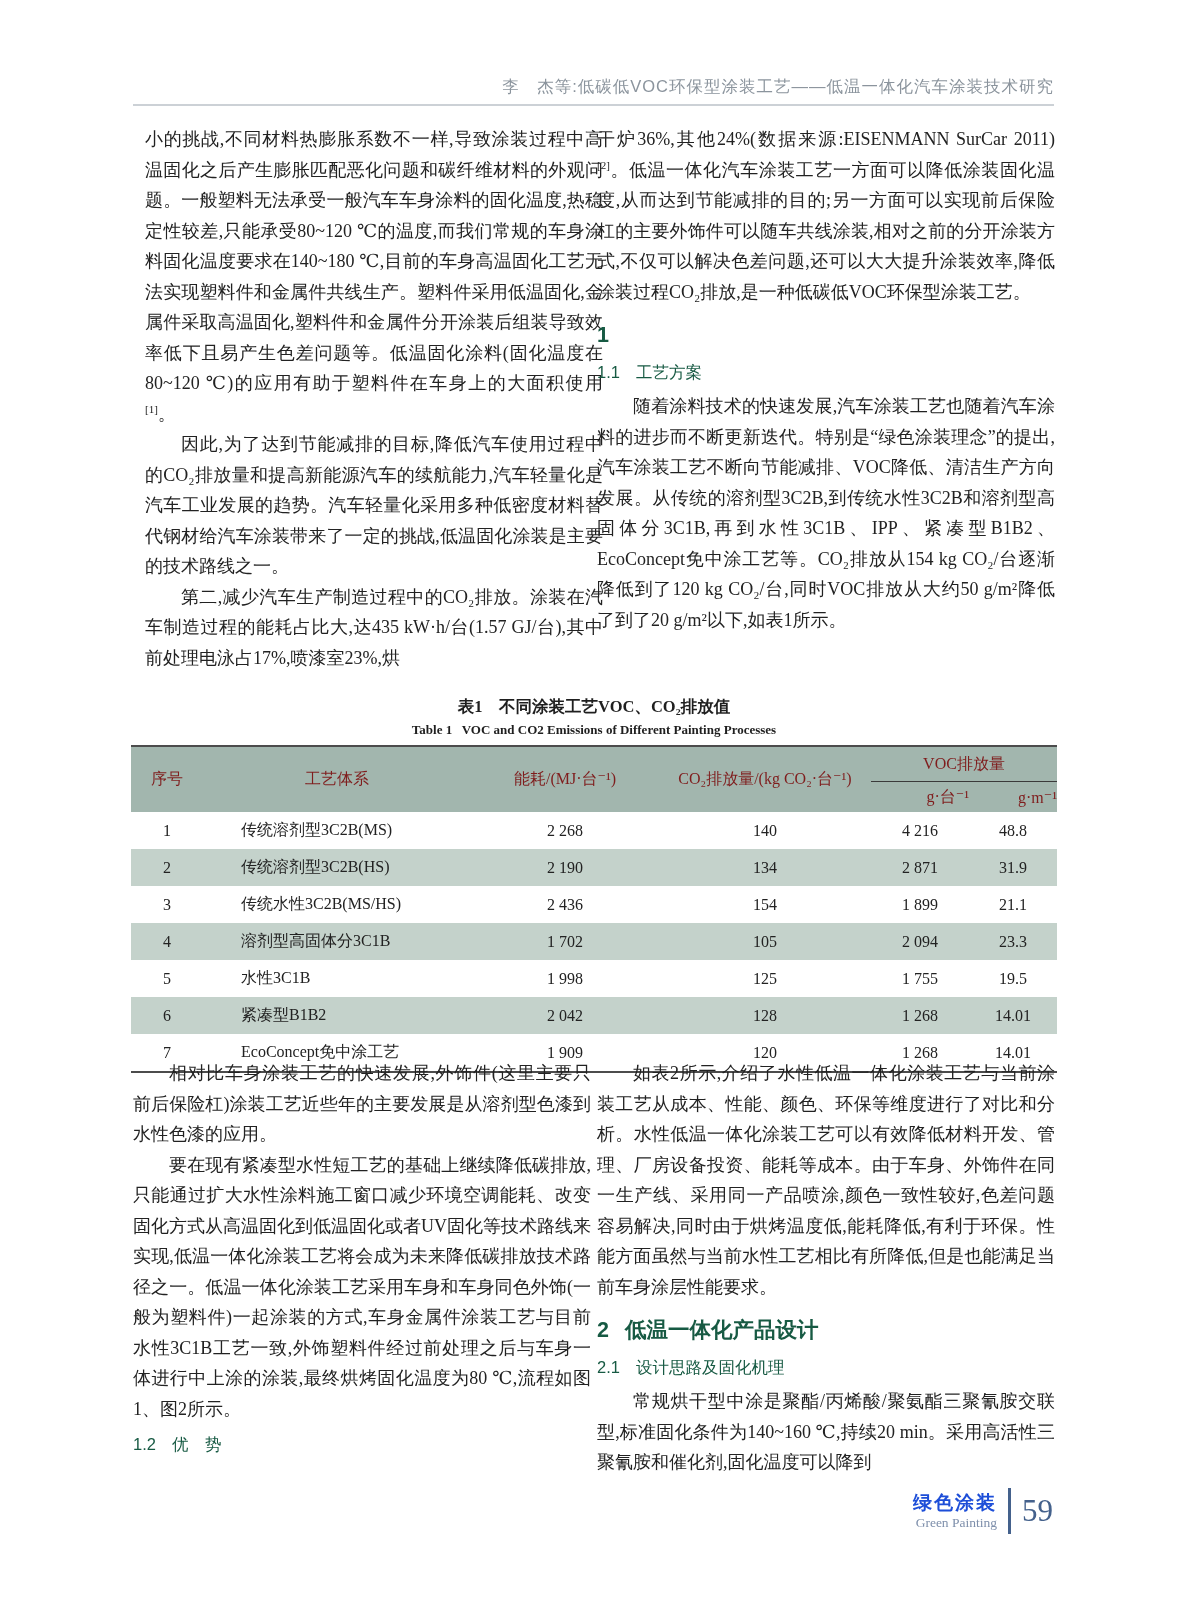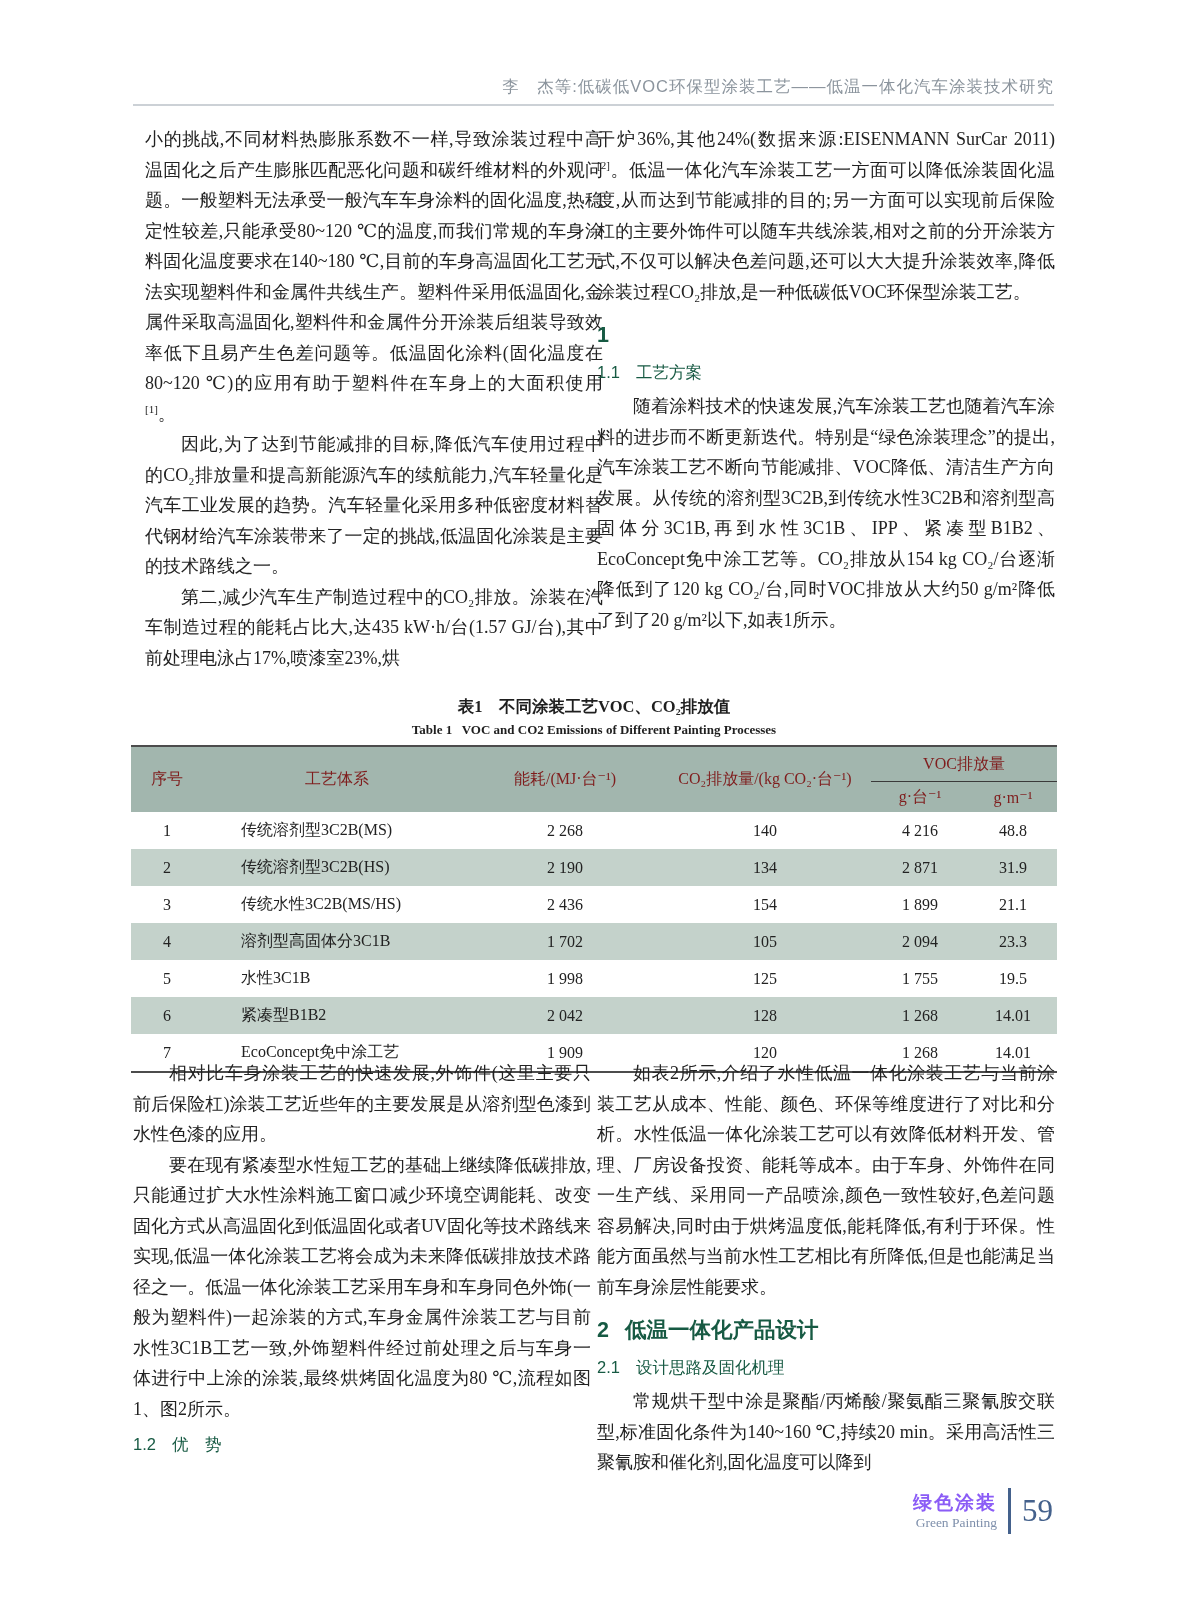--- a/index.html
+++ b/index.html
@@ -61,42 +61,42 @@
   table.emissions{
     width:100%;border-collapse:collapse;table-layout:fixed;
     border-top:2.5px solid #4c4c4c;border-bottom:2.5px solid #4c4c4c;
     font-size:16px;
   }
   table.emissions th{
     background:#a2b6ae;font-weight:normal;color:#7f1d1d;
     padding:0;text-align:center;vertical-align:middle;
   }
   table.emissions thead tr:nth-child(1) th{height:34px;}
-  table.emissions thead tr:nth-child(2) th{height:30px;}
+  table.emissions thead tr:nth-child(2) th{height:30px;text-align:right;}
   th.voc-group{border-bottom:1.2px solid #3a3a3a;}
   table.emissions td{
     height:37px;text-align:center;vertical-align:middle;padding:0;
   }
   table.emissions tbody tr:nth-child(even) td{background:#c4d2cb;}
   table.emissions td.cell-system{text-align:left;padding-left:38px;}
   col.c-idx{width:72px;}
   col.c-sys{width:268px;}
   col.c-energy{width:188px;}
   col.c-co2{width:212px;}
   col.c-voc1{width:98px;}
   col.c-voc2{width:88px;}
   
   .footer{
     position:absolute;top:1488px;right:134px;
     display:flex;align-items:center;gap:11px;
   }
   .footer-journal{display:flex;flex-direction:column;align-items:flex-end;}
   .footer-zh{
     font-family:"Liberation Sans","DejaVu Sans",sans-serif;
-    font-weight:bold;font-size:19px;color:#8b5cf6;letter-spacing:2px;line-height:22px;
+    font-weight:bold;font-size:19px;color:#1d4ed8;letter-spacing:2px;line-height:22px;
   }
   .footer-en{
     font-size:13.5px;color:#7e8fab;line-height:17px;
   }
   .footer-bar{width:3px;height:46px;background:#44618c;}
   .footer-page{
     font-size:31px;color:#44618c;line-height:46px;
   }
 </style>
 </head>

